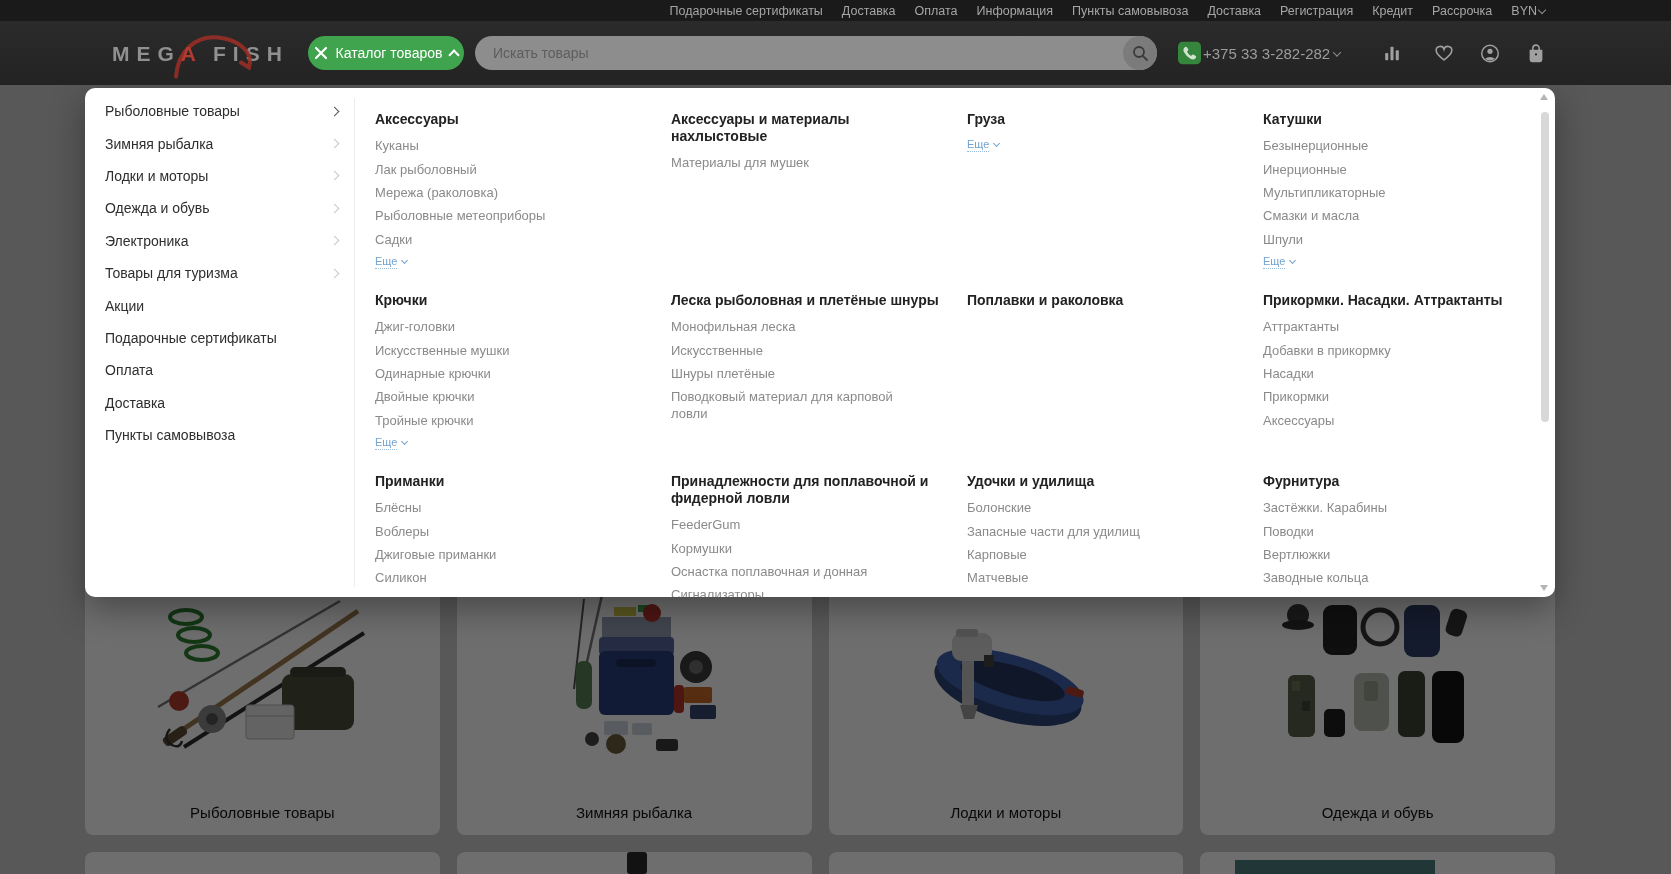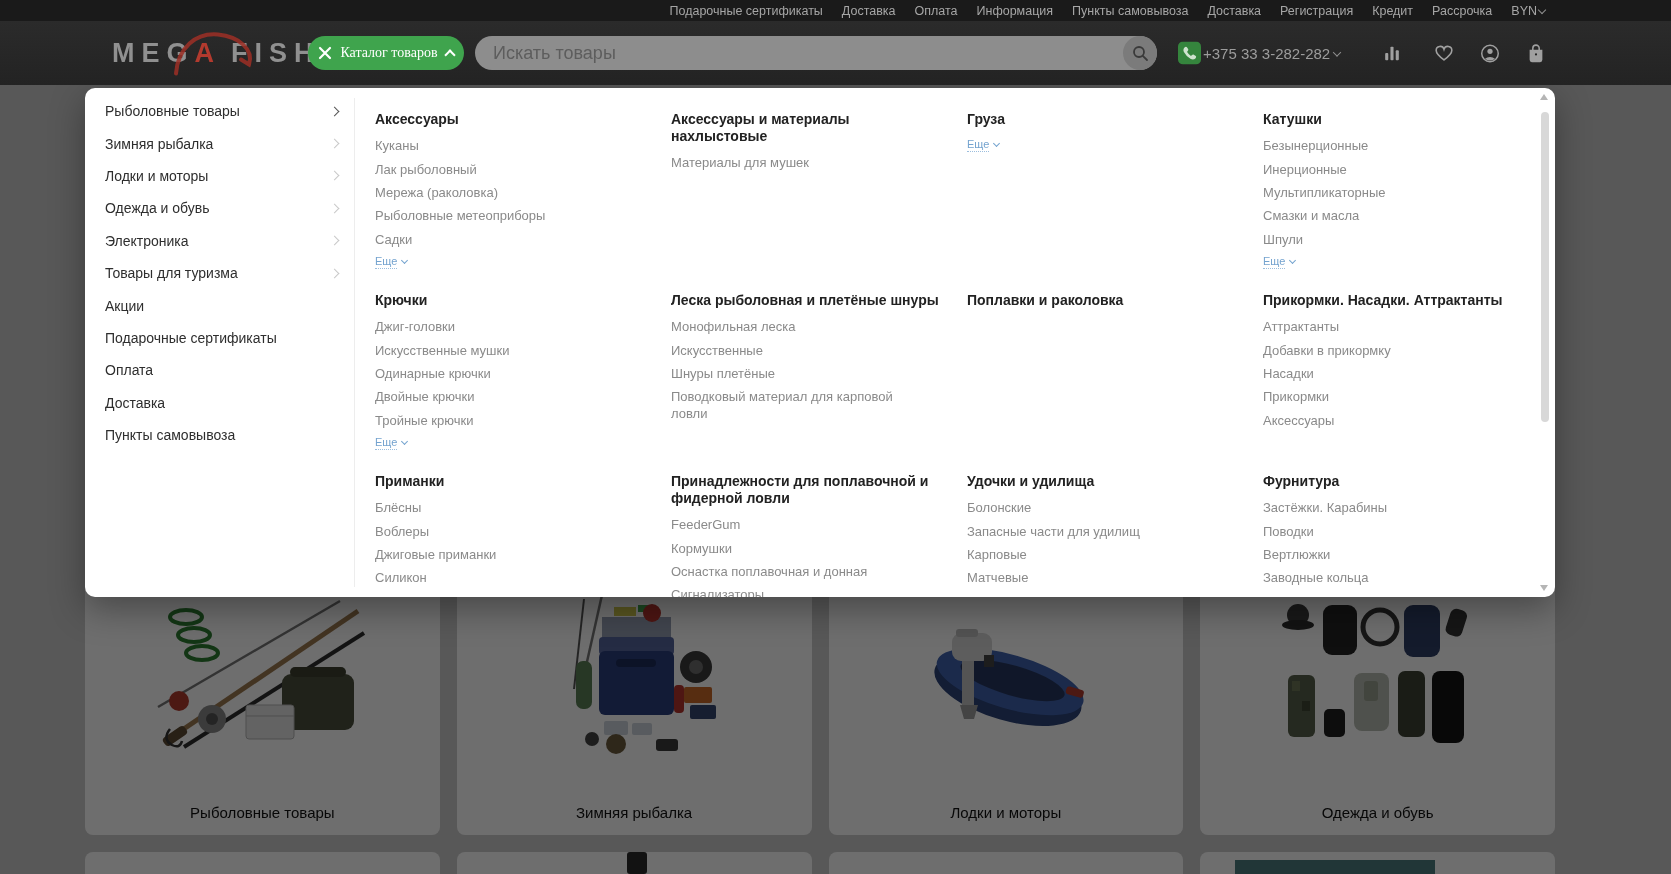--- a/index.html
+++ b/index.html
@@ -2,57 +2,57 @@
 <html><head>
 <meta charset="utf-8">
 <style>
   html,body{margin:0;padding:0}
   body{
     width:1671px;height:874px;position:relative;overflow:hidden;
     background:#cccccc;font-family:"Liberation Sans",sans-serif;
     -webkit-font-smoothing:antialiased;
   }
   a{text-decoration:none}
-  button{font-family:Liberation Serif, serif;border:none;background:none;padding:4px;cursor:pointer}
+  button{font-family:Liberation Sans, sans-serif;border:none;background:none;padding:4px;cursor:pointer}
 
   
   .topbar{
     position:absolute;left:0;top:0;width:100%;height:21px;background:#1a1a1a;
     display:flex;align-items:center;justify-content:flex-end;
     padding-right:126px;box-sizing:border-box;z-index:15;
   }
   .topnav{display:flex;gap:19px;align-items:center}
   .toplink{font-size:12.5px;color:#a6a6a6}
   .currency{font-size:12.5px;color:#a6a6a6;margin-left:19px;display:inline-flex;align-items:center}
 
   
   .mainbar{
     position:absolute;left:0;top:21px;width:100%;height:64px;
     background:linear-gradient(#2b2b2b,#232323);z-index:15;
   }
   .mainbar > *{position:absolute;top:50%;transform:translateY(-50%)}
 
   .logo{left:112px;display:flex;align-items:baseline;color:#909090;
-        font-size:27px;font-weight:700;letter-spacing:7px;line-height:1}
+        font-size:21px;font-weight:700;letter-spacing:7px;line-height:1}
   .logo .la{color:#b23a2e;margin-right:10px;position:relative;z-index:1}
   .logo .hook{position:absolute;left:52px;top:-14px;z-index:0;pointer-events:none}
 
   .catalog-btn{
     left:308px;width:156px;height:34px;border-radius:17px;background:#3fa44d;
     color:#fff;font-size:14px;font-weight:500;
     display:flex;align-items:center;justify-content:center;gap:8px;
   }
 
   .search{
     left:475px;width:682px;height:34px;border-radius:17px;background:#8d8d8d;
     display:flex;align-items:center;
   }
   .search input{
     flex:1;height:100%;background:transparent;border:none;outline:none;
-    padding:16px 18px;font-size:18px;color:#333;
+    padding:16px 18px;font-size:14px;color:#333;
   }
   .search input::placeholder{color:#5d5d5d}
   .search-btn{
     width:34px;height:34px;border-radius:50%;background:#7b7b7b;flex:0 0 auto;
     display:flex;align-items:center;justify-content:center;
   }
 
   .phone{left:1178px;display:flex;align-items:center;gap:2px}
   .phone-num{font-size:15px;font-weight:500;color:#9c9c9c;white-space:nowrap}
 

